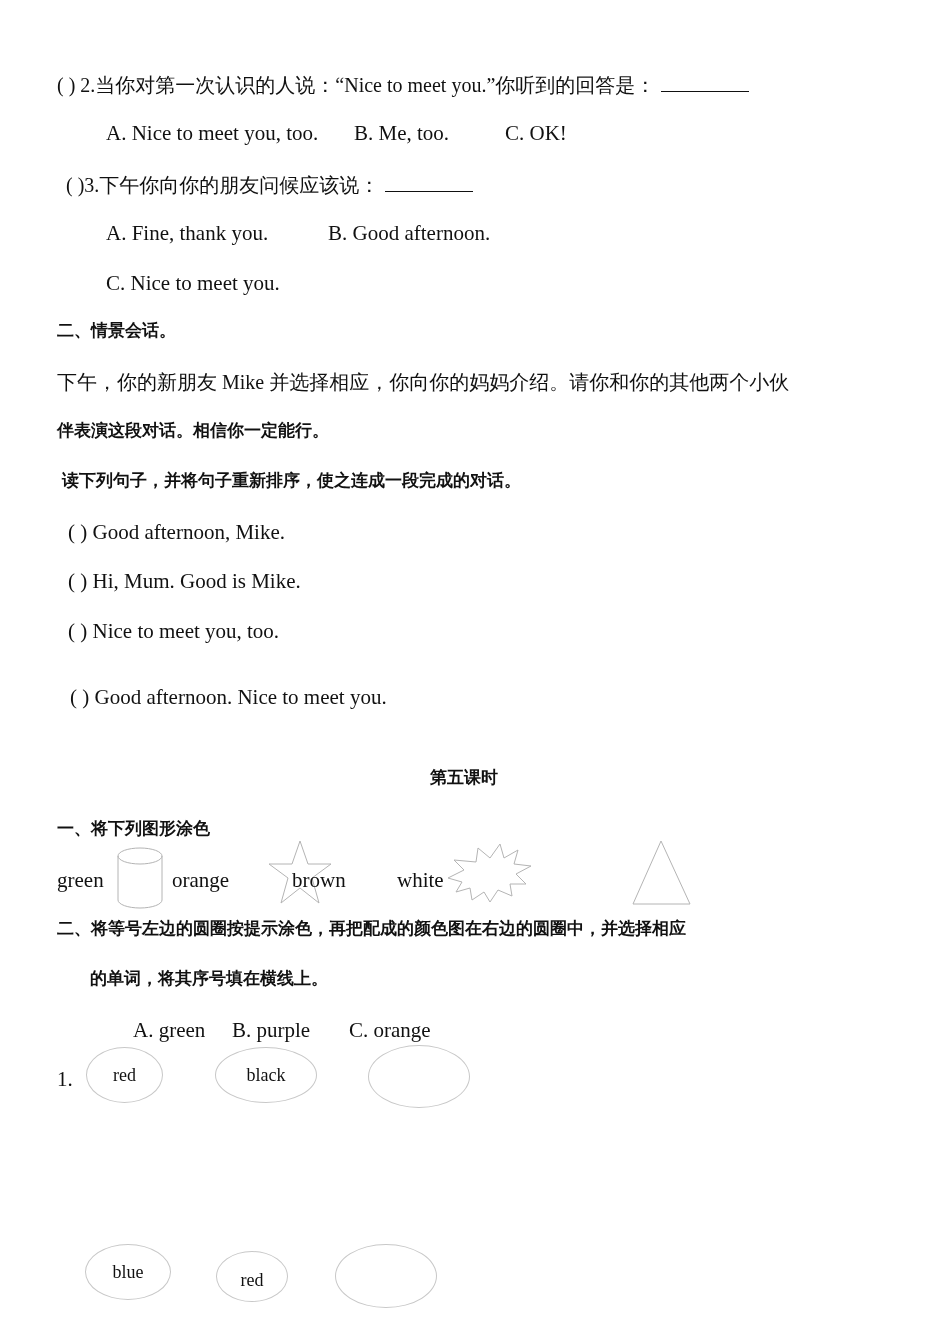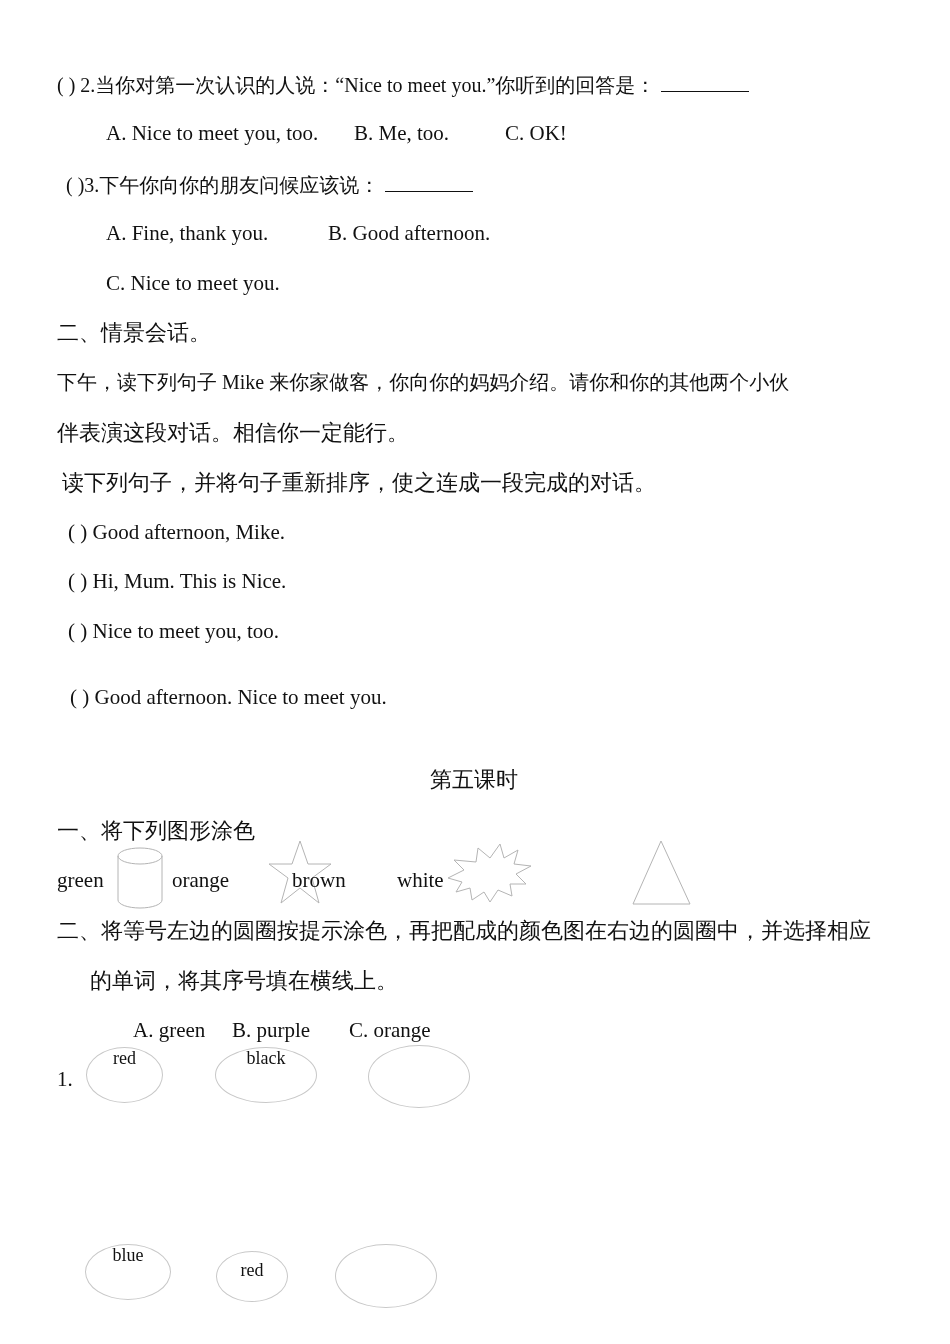--- a/index.html
+++ b/index.html
@@ -1,53 +1,53 @@
 <!DOCTYPE html>
 <html><head>
 <meta charset="utf-8">
 <style>
   html, body { margin: 0; padding: 0; background: #ffffff; }
   body { width: 950px; height: 1344px; position: relative; overflow: hidden; color: #111; }
   .t { position: absolute; white-space: nowrap; line-height: 1; }
   .serif { font-family: "Liberation Serif", "DejaVu Serif", serif; font-size: 21px; }
-  .cjk { font-family: "DejaVu Sans", "Liberation Sans", sans-serif; font-size: 22px; }
+  .cjk { font-family: "DejaVu Sans", "Liberation Sans", sans-serif; font-size: 17px; font-weight: bold; }
   .mixed { font-family: "Liberation Serif", "DejaVu Sans", serif; font-size: 20px; }
   .blank { display: inline-block; width: 88px; border-bottom: 1px solid #111; height: 18px; vertical-align: baseline; margin-left: 6px; }
   .paren { display: inline-block; }
   .shape { position: absolute; }
-  .oval { position: absolute; border: 1px solid #c8c8c8; border-radius: 50%; box-sizing: border-box; display: flex; justify-content: center; font-family: "Liberation Serif", serif; font-size: 18px; }
+  .oval { position: absolute; border: 1px solid #c8c8c8; border-radius: 50%; box-sizing: border-box; display: flex; align-items: center; justify-content: center; font-family: "Liberation Serif", serif; font-size: 18px; }
 </style>
 </head>
 <body>
 
 <div class="t mixed" style="left:57px; top:73px;">
   <span class="paren">(   )</span>
   <span>2.当你对第一次认识的人说：“Nice to meet you.”你听到的回答是：</span><span class="blank"></span>
 </div>
 <div class="t serif" style="left:106px; top:123px;">A. Nice to meet you, too.</div>
 <div class="t serif" style="left:354px; top:123px;">B. Me, too.</div>
 <div class="t serif" style="left:505px; top:123px;">C. OK!</div>
 
 <div class="t mixed" style="left:66px; top:173px;">
   <span class="paren">(    )</span><span>3.下午你向你的朋友问候应该说：</span><span class="blank"></span>
 </div>
 <div class="t serif" style="left:106px; top:223px;">A. Fine, thank you.</div>
 <div class="t serif" style="left:328px; top:223px;">B. Good afternoon.</div>
 <div class="t serif" style="left:106px; top:273px;">C. Nice to meet you.</div>
 
 <div class="t cjk" style="left:57px; top:322px;">二、情景会话。</div>
-<div class="t mixed" style="left:57px; top:372px;">下午，读下列句子 Mike 来你家做客，你向你的妈妈介绍。请你和你的其他两个小伙</div>
+<div class="t mixed" style="left:57px; top:372px;">下午，你的新朋友 Mike 并选择相应，你向你的妈妈介绍。请你和你的其他两个小伙</div>
 <div class="t cjk" style="left:57px; top:422px;">伴表演这段对话。相信你一定能行。</div>
 <div class="t cjk" style="left:62px; top:472px;">读下列句子，并将句子重新排序，使之连成一段完成的对话。</div>
 
 <div class="t serif" style="left:68px; top:522px;">
   <span>(     )</span> <span>Good afternoon, Mike.</span>
 </div>
 <div class="t serif" style="left:68px; top:571px;">
-  <span>(     )</span> <span>Hi, Mum. This is Nice.</span>
+  <span>(     )</span> <span>Hi, Mum. Good is Mike.</span>
 </div>
 <div class="t serif" style="left:68px; top:621px;">
   <span>(     )</span> <span>Nice to meet you, too.</span>
 </div>
 <div class="t serif" style="left:70px; top:671px;margin-top:16px;">
   <span>(     )</span> <span>Good afternoon. Nice to meet you.</span>
 </div>
 
 <div class="t cjk" style="left:430px; top:769px;">第五课时</div>
 

